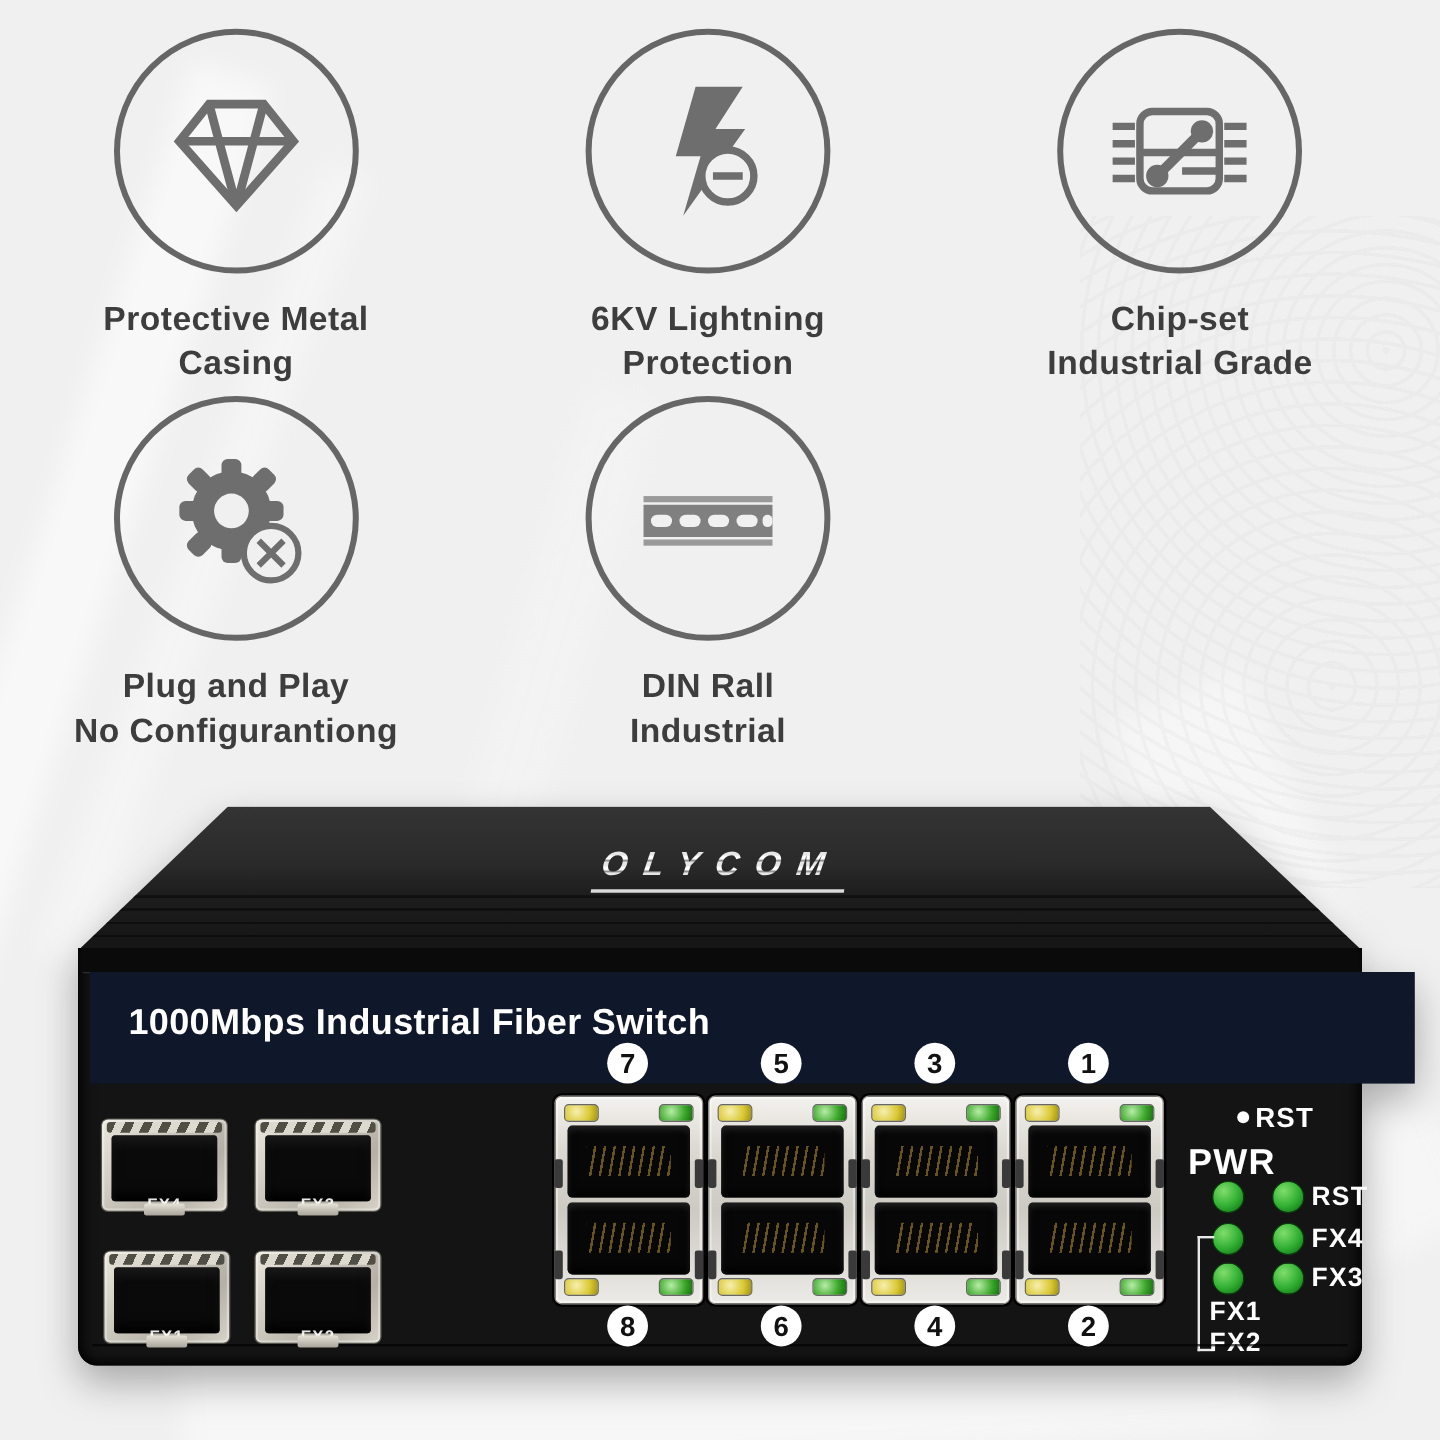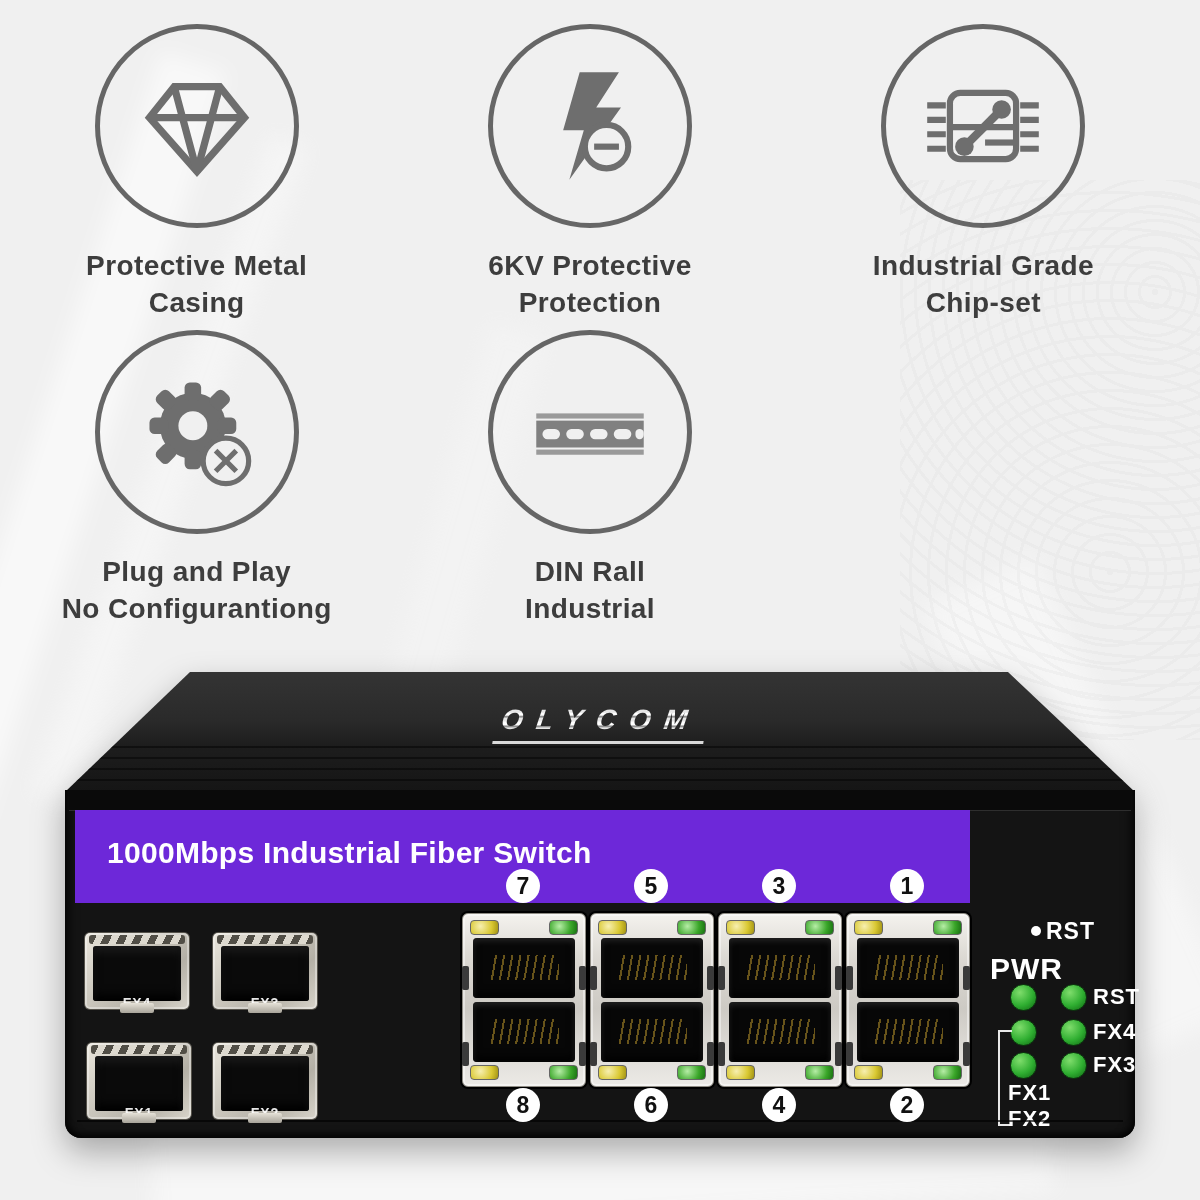--- a/index.html
+++ b/index.html
@@ -65,22 +65,22 @@
     border-bottom:3px solid #d9d9d9;padding:0 6px 5px 6px;
   }
   .front{
     position:absolute;left:0;top:118px;width:1070px;height:348px;
     background:#141414;border-radius:0 0 16px 16px;
     box-shadow:inset 10px 0 12px -8px #000, inset -10px 0 12px -8px #000, inset 0 -8px 10px -6px #000;
   }
   .front-top-band{position:absolute;left:4px;right:4px;top:0;height:20px;background:#0a0a0a;
     border-bottom:1px solid #2e2e2e;}
   .banner{
-    position:absolute;left:10px;top:138px;width:895px;height:93px;
-    background:#6d28d9;
+    position:absolute;left:10px;top:138px;width:1104px;height:93px;
+    background:#0f172a;
   }
   .banner-title{
     position:absolute;left:32px;top:26px;color:#fff;font-size:30px;font-weight:bold;letter-spacing:.3px;
   }
   .badge{
     position:absolute;width:34px;height:34px;border-radius:50%;background:#fff;
     color:#111;font-size:23px;font-weight:bold;display:flex;align-items:center;justify-content:center;
     z-index:5;
   }
   .bdg-t{top:197px;}
@@ -183,43 +183,43 @@
 
   <div class="feature">
     <div class="circle">
       <svg class="ic" width="124" height="124" viewBox="0 0 120 120">
         <polygon points="50,8 88,8 66,42 90,42 40,112 54,64 34,64" fill="#6e6e6e"></polygon>
         <circle cx="76" cy="80" r="21" fill="#f0f0f0" stroke="#6e6e6e" stroke-width="6"></circle>
         <line x1="64" y1="80" x2="88" y2="80" stroke="#6e6e6e" stroke-width="6"></line>
       </svg>
     </div>
     <div class="flabel">
-      <div>6KV Protective</div>
+      <div>6KV Lightning</div>
       <div>Protection</div>
     </div>
   </div>
 
   <div class="feature">
     <div class="circle">
       <svg class="ic" width="124" height="124" viewBox="0 0 120 120">
         <g stroke="#6e6e6e" stroke-width="6" fill="none">
           <rect x="28" y="28" width="64" height="64" rx="10"></rect>
           <path d="M28 61 H92"></path>
           <path d="M92 76 H62"></path>
           <path d="M6 40 H24 M6 54 H24 M6 68 H24 M6 82 H24"></path>
           <path d="M96 40 H114 M96 54 H114 M96 68 H114 M96 82 H114"></path>
           <path d="M44 78 L76 46" stroke-width="8"></path>
         </g>
         <circle cx="78" cy="44" r="9" fill="#6e6e6e"></circle>
         <circle cx="42" cy="80" r="9" fill="#6e6e6e"></circle>
       </svg>
     </div>
     <div class="flabel">
+      <div>Chip-set</div>
       <div>Industrial Grade</div>
-      <div>Chip-set</div>
     </div>
   </div>
 
 
   <div class="feature">
     <div class="circle">
       <svg class="ic" width="124" height="124" viewBox="0 0 120 120">
         <g fill="#6e6e6e">
           <circle cx="56" cy="54" r="32"></circle>
           <g>

